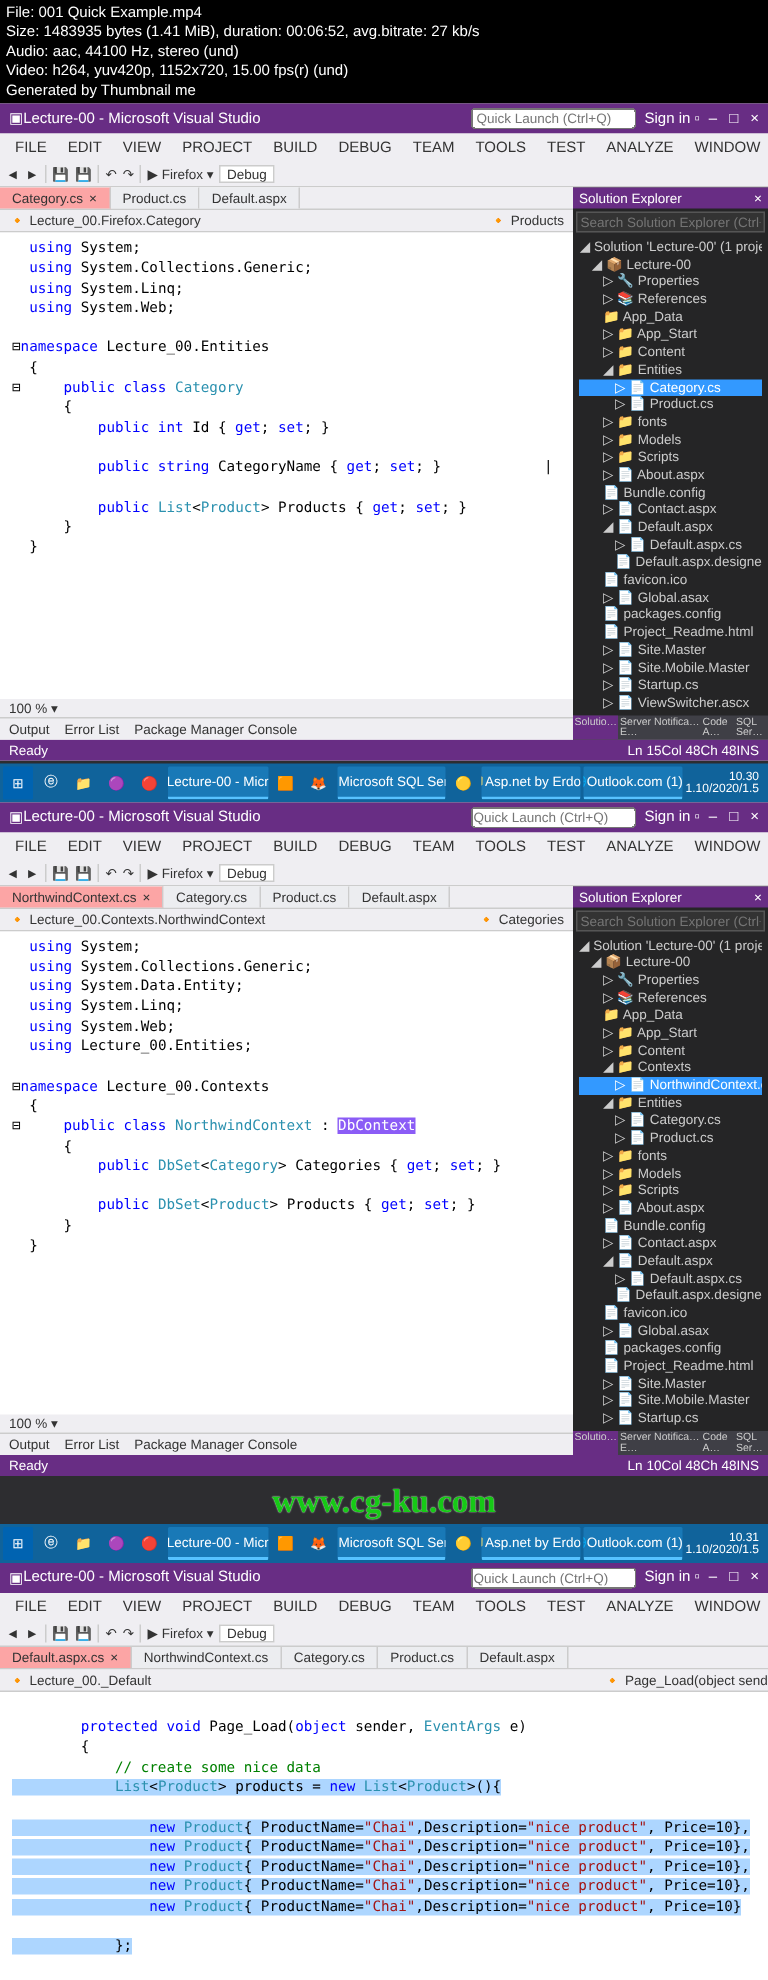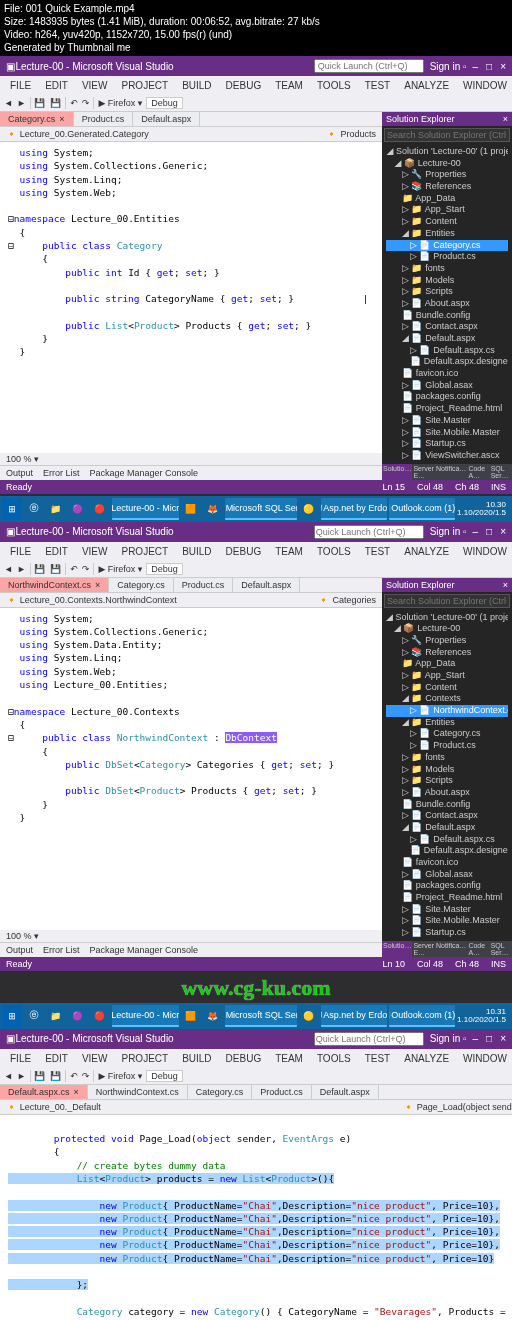--- a/index.html
+++ b/index.html
@@ -32,34 +32,35 @@
 .side-header { background:#682d84; color:#fff; padding:2px 4px; font-size:9px; display:flex; justify-content:space-between; }
 .side-search { padding:2px; }
 .side-search input { width:100%; font-size:9px; padding:1px 2px; background:#333; border:1px solid #555; color:#ccc; }
 .tree { padding:2px 4px; line-height:1.3; overflow:hidden; }
 .tree .node { white-space:nowrap; overflow:hidden; }
 .tree .l1{padding-left:8px}.tree .l2{padding-left:16px}.tree .l3{padding-left:24px}
 .tree .icon { display:inline-block; width:8px; text-align:center; margin-right:2px; }
 .tree .sel { background:#3399ff; color:#fff; }
 .bottom-tabs { background:#efeef2; display:flex; gap:10px; padding:2px 6px; font-size:9px; color:#333; border-top:1px solid #ccc; }
 .statusbar { background:#682d84; color:#fff; display:flex; font-size:9px; padding:2px 6px; justify-content:space-between; }
-.statusbar .seg { display:flex; gap:12px; }
+.statusbar .seg { display:flex; }
 .taskbar { background:#10639b; display:flex; align-items:center; height:26px; gap:2px; padding:0 2px; }
 .taskbar .tb-item { height:22px; min-width:20px; display:flex; align-items:center; justify-content:center; color:#fff; font-size:9px; padding:0 4px; border-radius:1px; white-space:nowrap; overflow:hidden; }
 .taskbar .tb-item.app { background:#1979b7; border-bottom:2px solid #57c2ff; }
 .taskbar .clock { margin-left:auto; color:#fff; font-size:8px; text-align:right; line-height:1; padding-right:4px; }
 .watermark { position:relative; text-align:center; color:#16c916; font-size:22px; font-weight:bold; background:transparent; padding:2px 0; font-family:"Times New Roman",serif; text-shadow:0 0 1px #fff; }
 .navbar { font-size:9px; color:#333; padding:1px 6px; background:#efeef2; }
 </style>
 </head>
 <body>
 
 <div class="video-overlay">
   <div>File: 001 Quick Example.mp4</div>
   <div>Size: 1483935 bytes (1.41 MiB), duration: 00:06:52, avg.bitrate: 27 kb/s</div>
+  <div>Audio: aac, 44100 Hz, stereo (und)</div>
   <div>Video: h264, yuv420p, 1152x720, 15.00 fps(r) (und)</div>
   <div>Generated by Thumbnail me</div>
 </div>
 
 <div class="vs-window">
   <div class="titlebar">
     <span>▣</span>
     <span class="title">Lecture-00 - Microsoft Visual Studio</span>
     <input style="width: 110px; font-size: 9px; padding: 0px 2px;" placeholder="Quick Launch (Ctrl+Q)">
     <span style="margin:0 6px">Sign in ▫</span>
@@ -96,21 +97,21 @@
       <span class="dropdown">Debug</span>
   </div>
   <div class="body-area">
     <div class="editor-pane">
       <div class="tabs">
         <div class="tab active"><span>Category.cs</span><span class="close">×</span></div>
         <div class="tab"><span>Product.cs</span></div>
         <div class="tab"><span>Default.aspx</span></div>
       </div>
       <div class="breadcrumb">
-          <span>🔸 <span>Lecture_00.Generated.Category</span></span>
+          <span>🔸 <span>Lecture_00.Firefox.Category</span></span>
           <span style="flex:1"></span>
           <span>🔸 <span>Products</span></span>
         </div>
       <div class="code">  <span class="kw">using</span> System;
   <span class="kw">using</span> System.Collections.Generic;
   <span class="kw">using</span> System.Linq;
   <span class="kw">using</span> System.Web;
 
 ⊟<span class="kw">namespace</span> Lecture_00.Entities
   {
@@ -402,21 +403,21 @@
         <div class="tab"><span>Default.aspx</span></div>
       </div>
       <div class="breadcrumb">
           <span>🔸 <span>Lecture_00._Default</span></span>
           <span style="flex:1"></span>
           <span>🔸 <span>Page_Load(object sender, EventArgs e)</span></span>
         </div>
       <div class="code">
         <span class="kw">protected void</span> Page_Load(<span class="kw">object</span> sender, <span class="type">EventArgs</span> e)
         {
-            <span class="comment">// create bytes dummy data</span>
+            <span class="comment">// create some nice data</span>
 <span class="highlight">            <span class="type">List</span>&lt;<span class="type">Product</span>&gt; products = <span class="kw">new</span> <span class="type">List</span>&lt;<span class="type">Product</span>&gt;(){</span>
 
 <span class="highlight">                <span class="kw">new</span> <span class="type">Product</span>{ ProductName=<span class="str">"Chai"</span>,Description=<span class="str">"nice product"</span>, Price=10},</span>
 <span class="highlight">                <span class="kw">new</span> <span class="type">Product</span>{ ProductName=<span class="str">"Chai"</span>,Description=<span class="str">"nice product"</span>, Price=10},</span>
 <span class="highlight">                <span class="kw">new</span> <span class="type">Product</span>{ ProductName=<span class="str">"Chai"</span>,Description=<span class="str">"nice product"</span>, Price=10},</span>
 <span class="highlight">                <span class="kw">new</span> <span class="type">Product</span>{ ProductName=<span class="str">"Chai"</span>,Description=<span class="str">"nice product"</span>, Price=10},</span>
 <span class="highlight">                <span class="kw">new</span> <span class="type">Product</span>{ ProductName=<span class="str">"Chai"</span>,Description=<span class="str">"nice product"</span>, Price=10}</span>
 
 <span class="highlight">            };</span>
 

